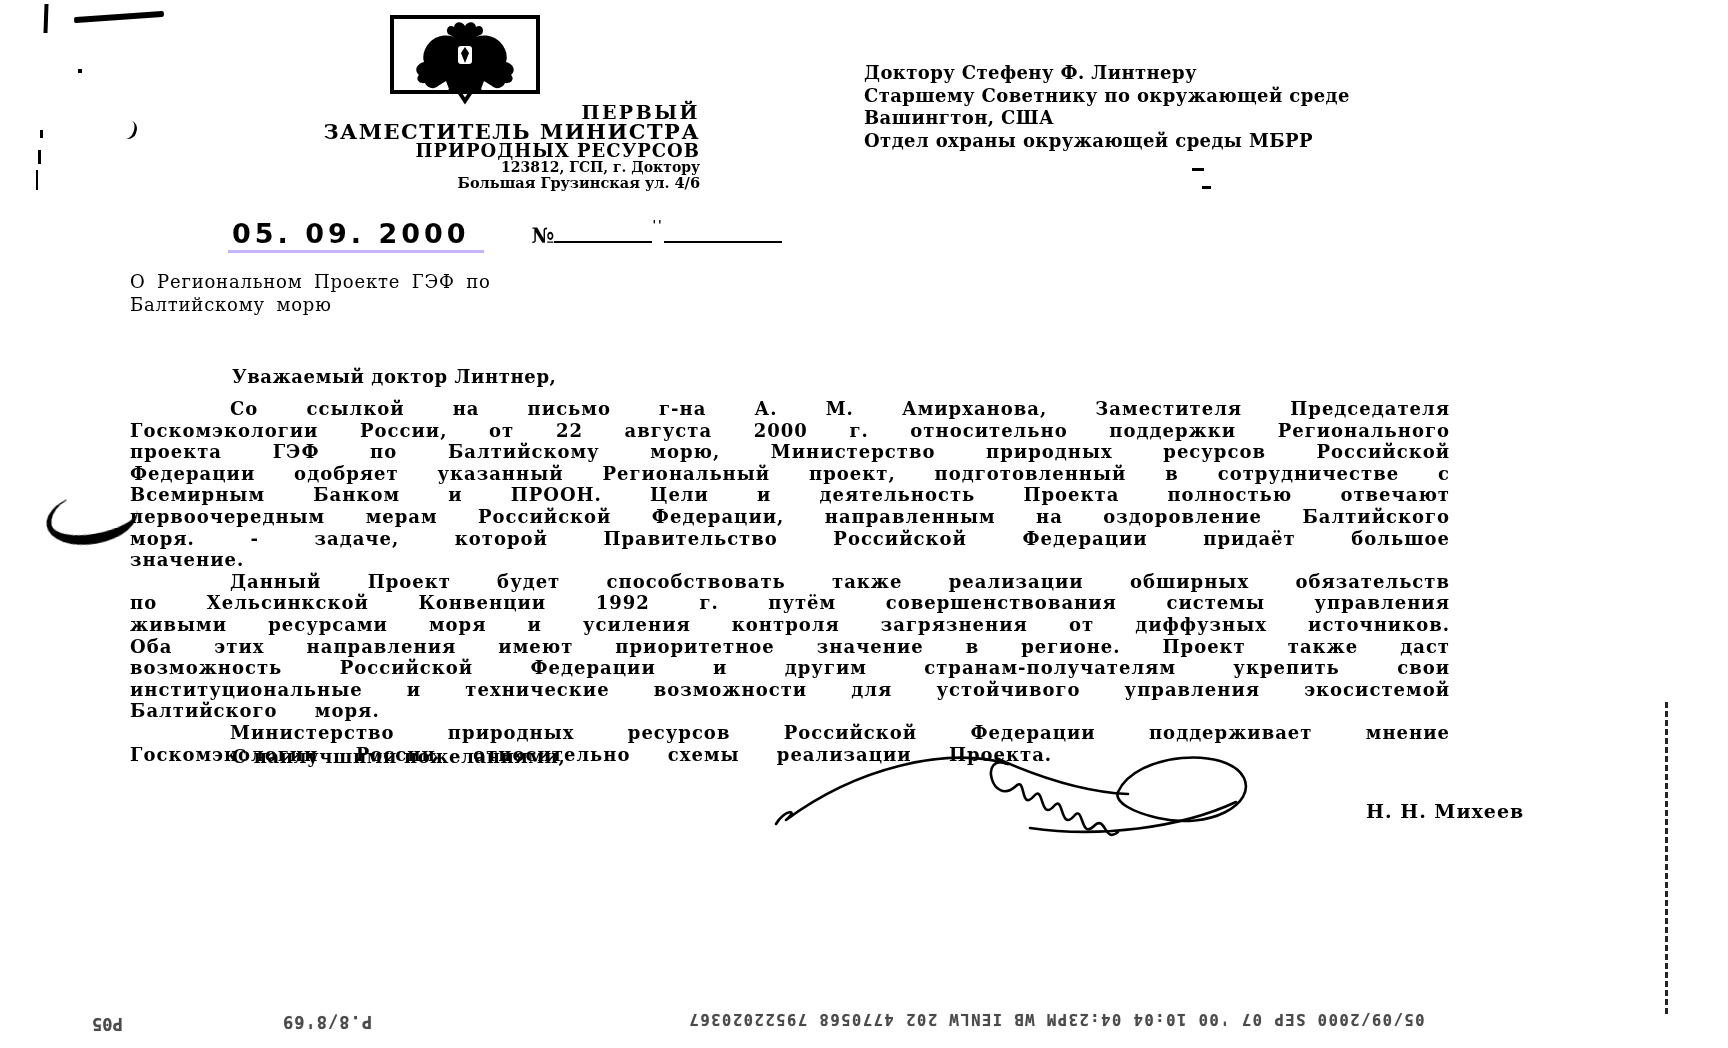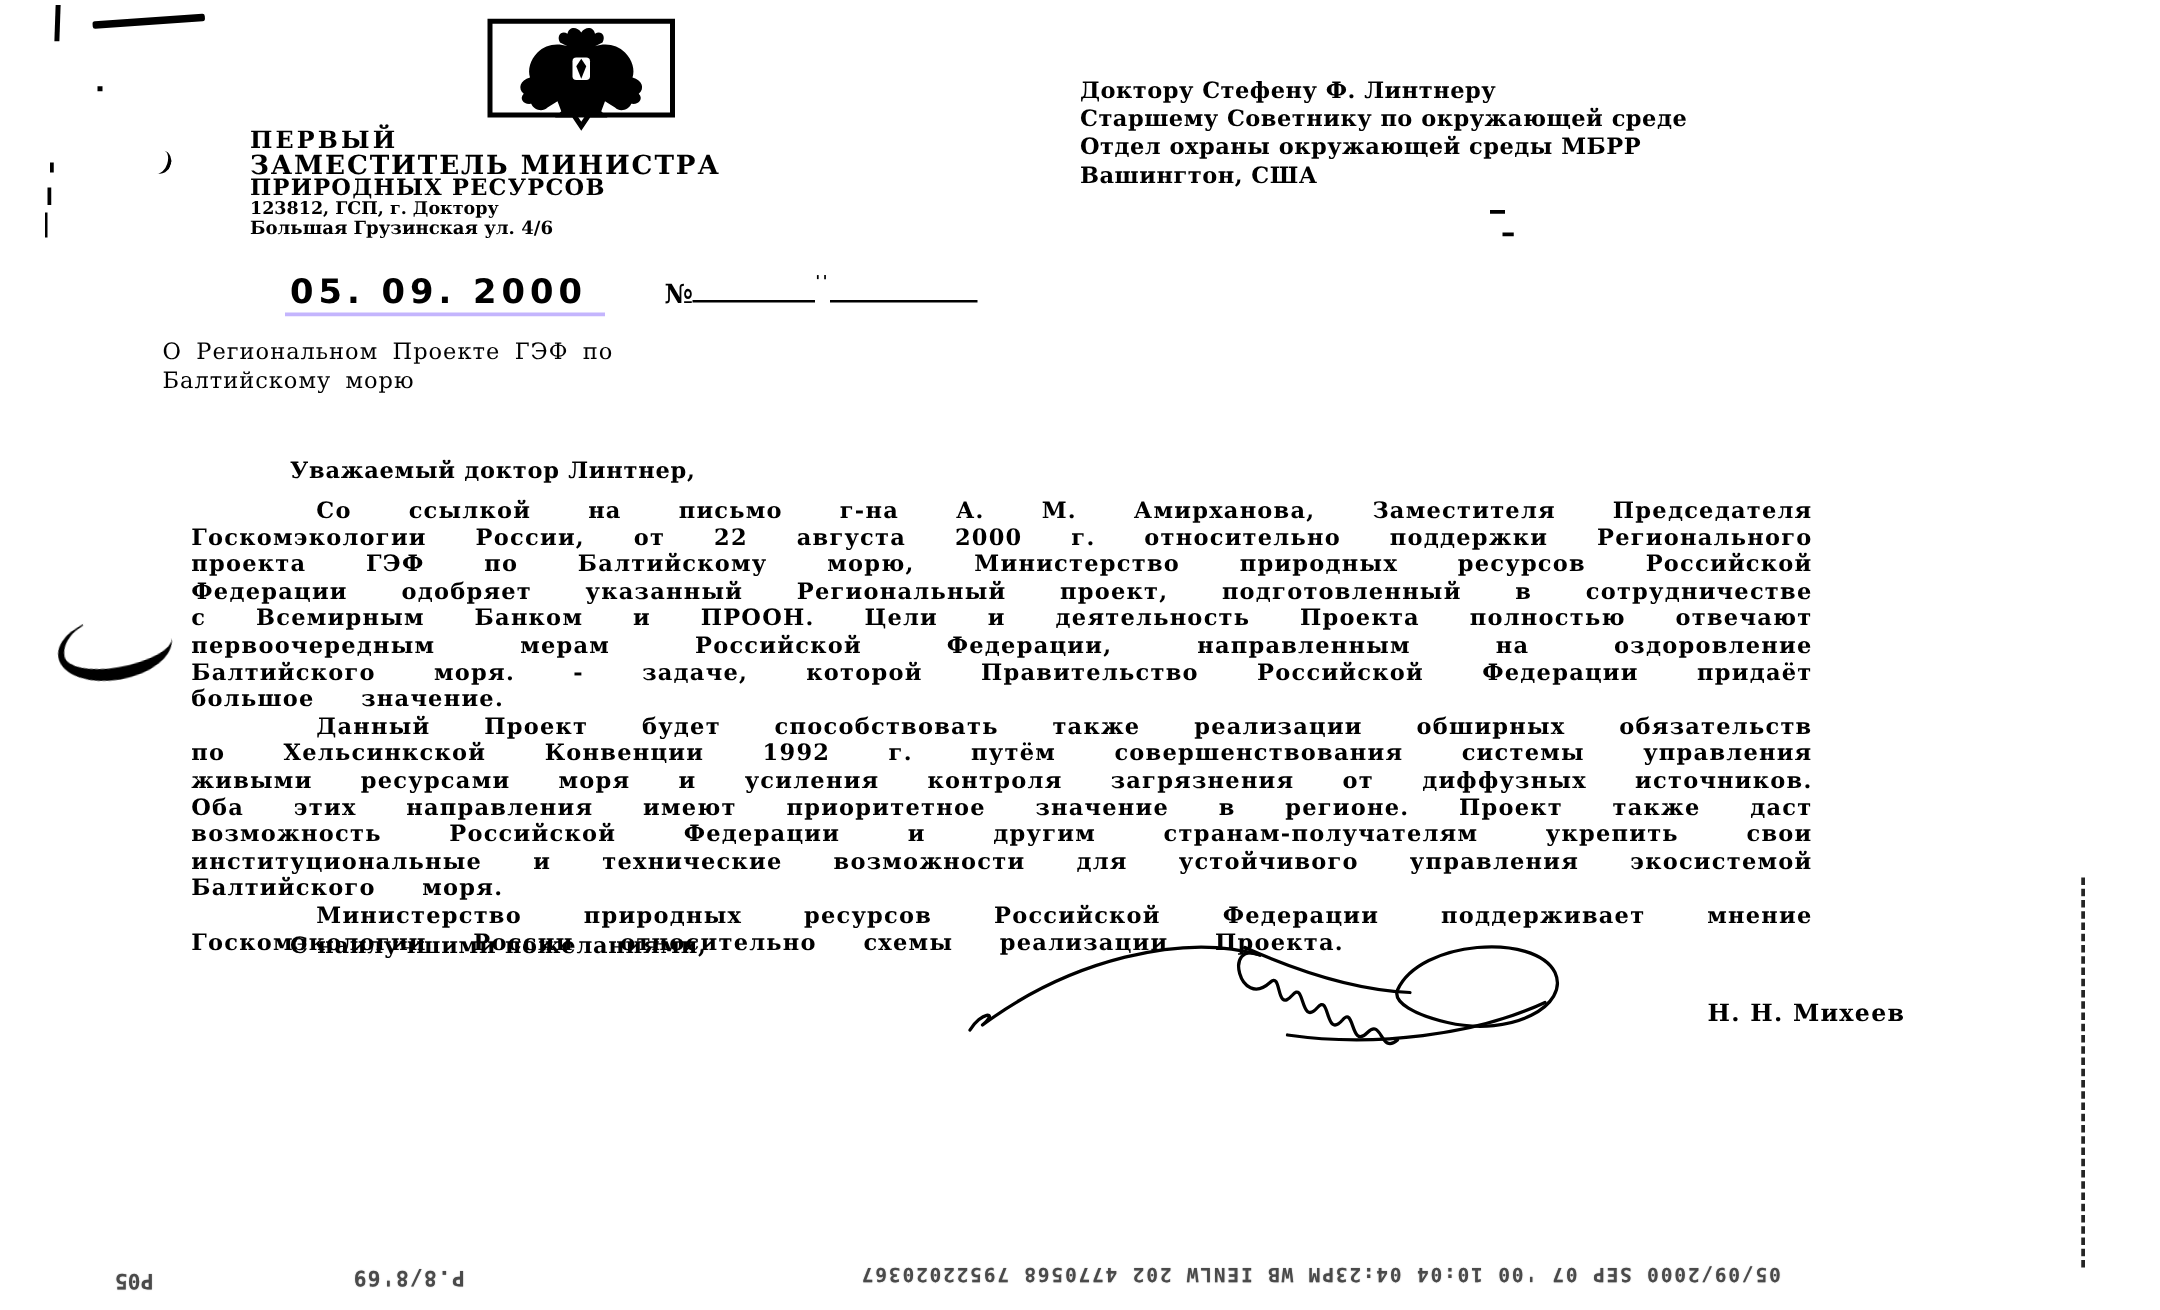--- a/index.html
+++ b/index.html
@@ -5,21 +5,21 @@
   * { margin:0; padding:0; box-sizing:border-box; }
   html,body { width:1728px; height:1048px; background:#ffffff; overflow:hidden;
               font-family:"DejaVu Serif", serif; color:#000; }
   .abs { position:absolute; }
 
   
   .emblem-box { left:388px; top:14px; width:154px; height:92px; }
   .emblem-box svg { width:100%; height:100%; }
 
   
-  .letterhead { left:200px; top:102px; width:500px; text-align:left; font-weight:bold; }
+  .letterhead { left:200px; top:102px; width:500px; text-align:right; font-weight:bold; }
   .lh1 { font-size:19px; letter-spacing:2.5px; line-height:20px; }
   .lh2 { font-size:21px; letter-spacing:1.5px; line-height:20px; }
   .lh3 { font-size:18px; letter-spacing:1px;  line-height:18px; }
   .lh4 { font-size:18px; letter-spacing:1px;  line-height:18px; }
   .lh5 { font-size:17px; line-height:19px; }
   .lh6 { font-size:14px; line-height:15px; }
   .lh7 { font-size:14.5px; line-height:15px; }
 
   
   .date-row { left:228px; top:218px; width:540px; font-family:"DejaVu Sans", sans-serif;
@@ -39,21 +39,21 @@
   
   .subject { left:130px; top:270px; width:520px; font-weight:normal; font-size:18px;
              letter-spacing:0.8px; word-spacing:5px; line-height:23px; }
 
   .salutation { left:232px; top:366px; font-weight:bold; font-size:18px; letter-spacing:0.6px; }
 
   
   .body-text { left:130px; top:398px; width:1320px; font-weight:bold; font-size:18px;
                line-height:21.6px; text-align:justify; text-align-last:left;
                letter-spacing:1px; word-spacing:30px; }
-  .body-text p { text-indent:100px;margin-left:23px; }
+  .body-text p { text-indent:100px; }
 
   .closing { left:232px; top:746px; font-weight:bold; font-size:18px; letter-spacing:0.6px; }
 
   .signature { left:768px; top:736px; width:515px; height:108px; }
   .signer { left:1366px; top:800px; font-weight:bold; font-size:19px; letter-spacing:1px; }
 
   
   .mark { position:absolute; background:#000; }
   .arc-mark { position:absolute; border:0 solid transparent; border-radius:50%; background:none; }
   .stamp-crescent { left:46px; top:492px; width:92px; height:52px;
@@ -105,22 +105,22 @@
   <div class="lh7">Большая Грузинская ул. 4/6</div>
 </div>
 
 <div class="abs date-row">
   <span class="date-txt">05. 09. 2000</span><span class="no-sign">№</span><span class="no-line1"></span><span class="no-tick">''</span><span class="no-line2"></span>
 </div>
 
 <div class="abs recipient">
   <div>Доктору Стефену Ф. Линтнеру</div>
   <div>Старшему Советнику по окружающей среде</div>
+  <div>Вашингтон, США</div>
   <div>Отдел охраны окружающей среды МБРР</div>
-  <div>Вашингтон, США</div>
 </div>
 
 <div class="abs subject">
   <div>О Региональном Проекте ГЭФ по</div>
   <div>Балтийскому морю</div>
 </div>
 
 <div class="abs salutation">Уважаемый доктор Линтнер,</div>
 
 <div class="abs body-text">

